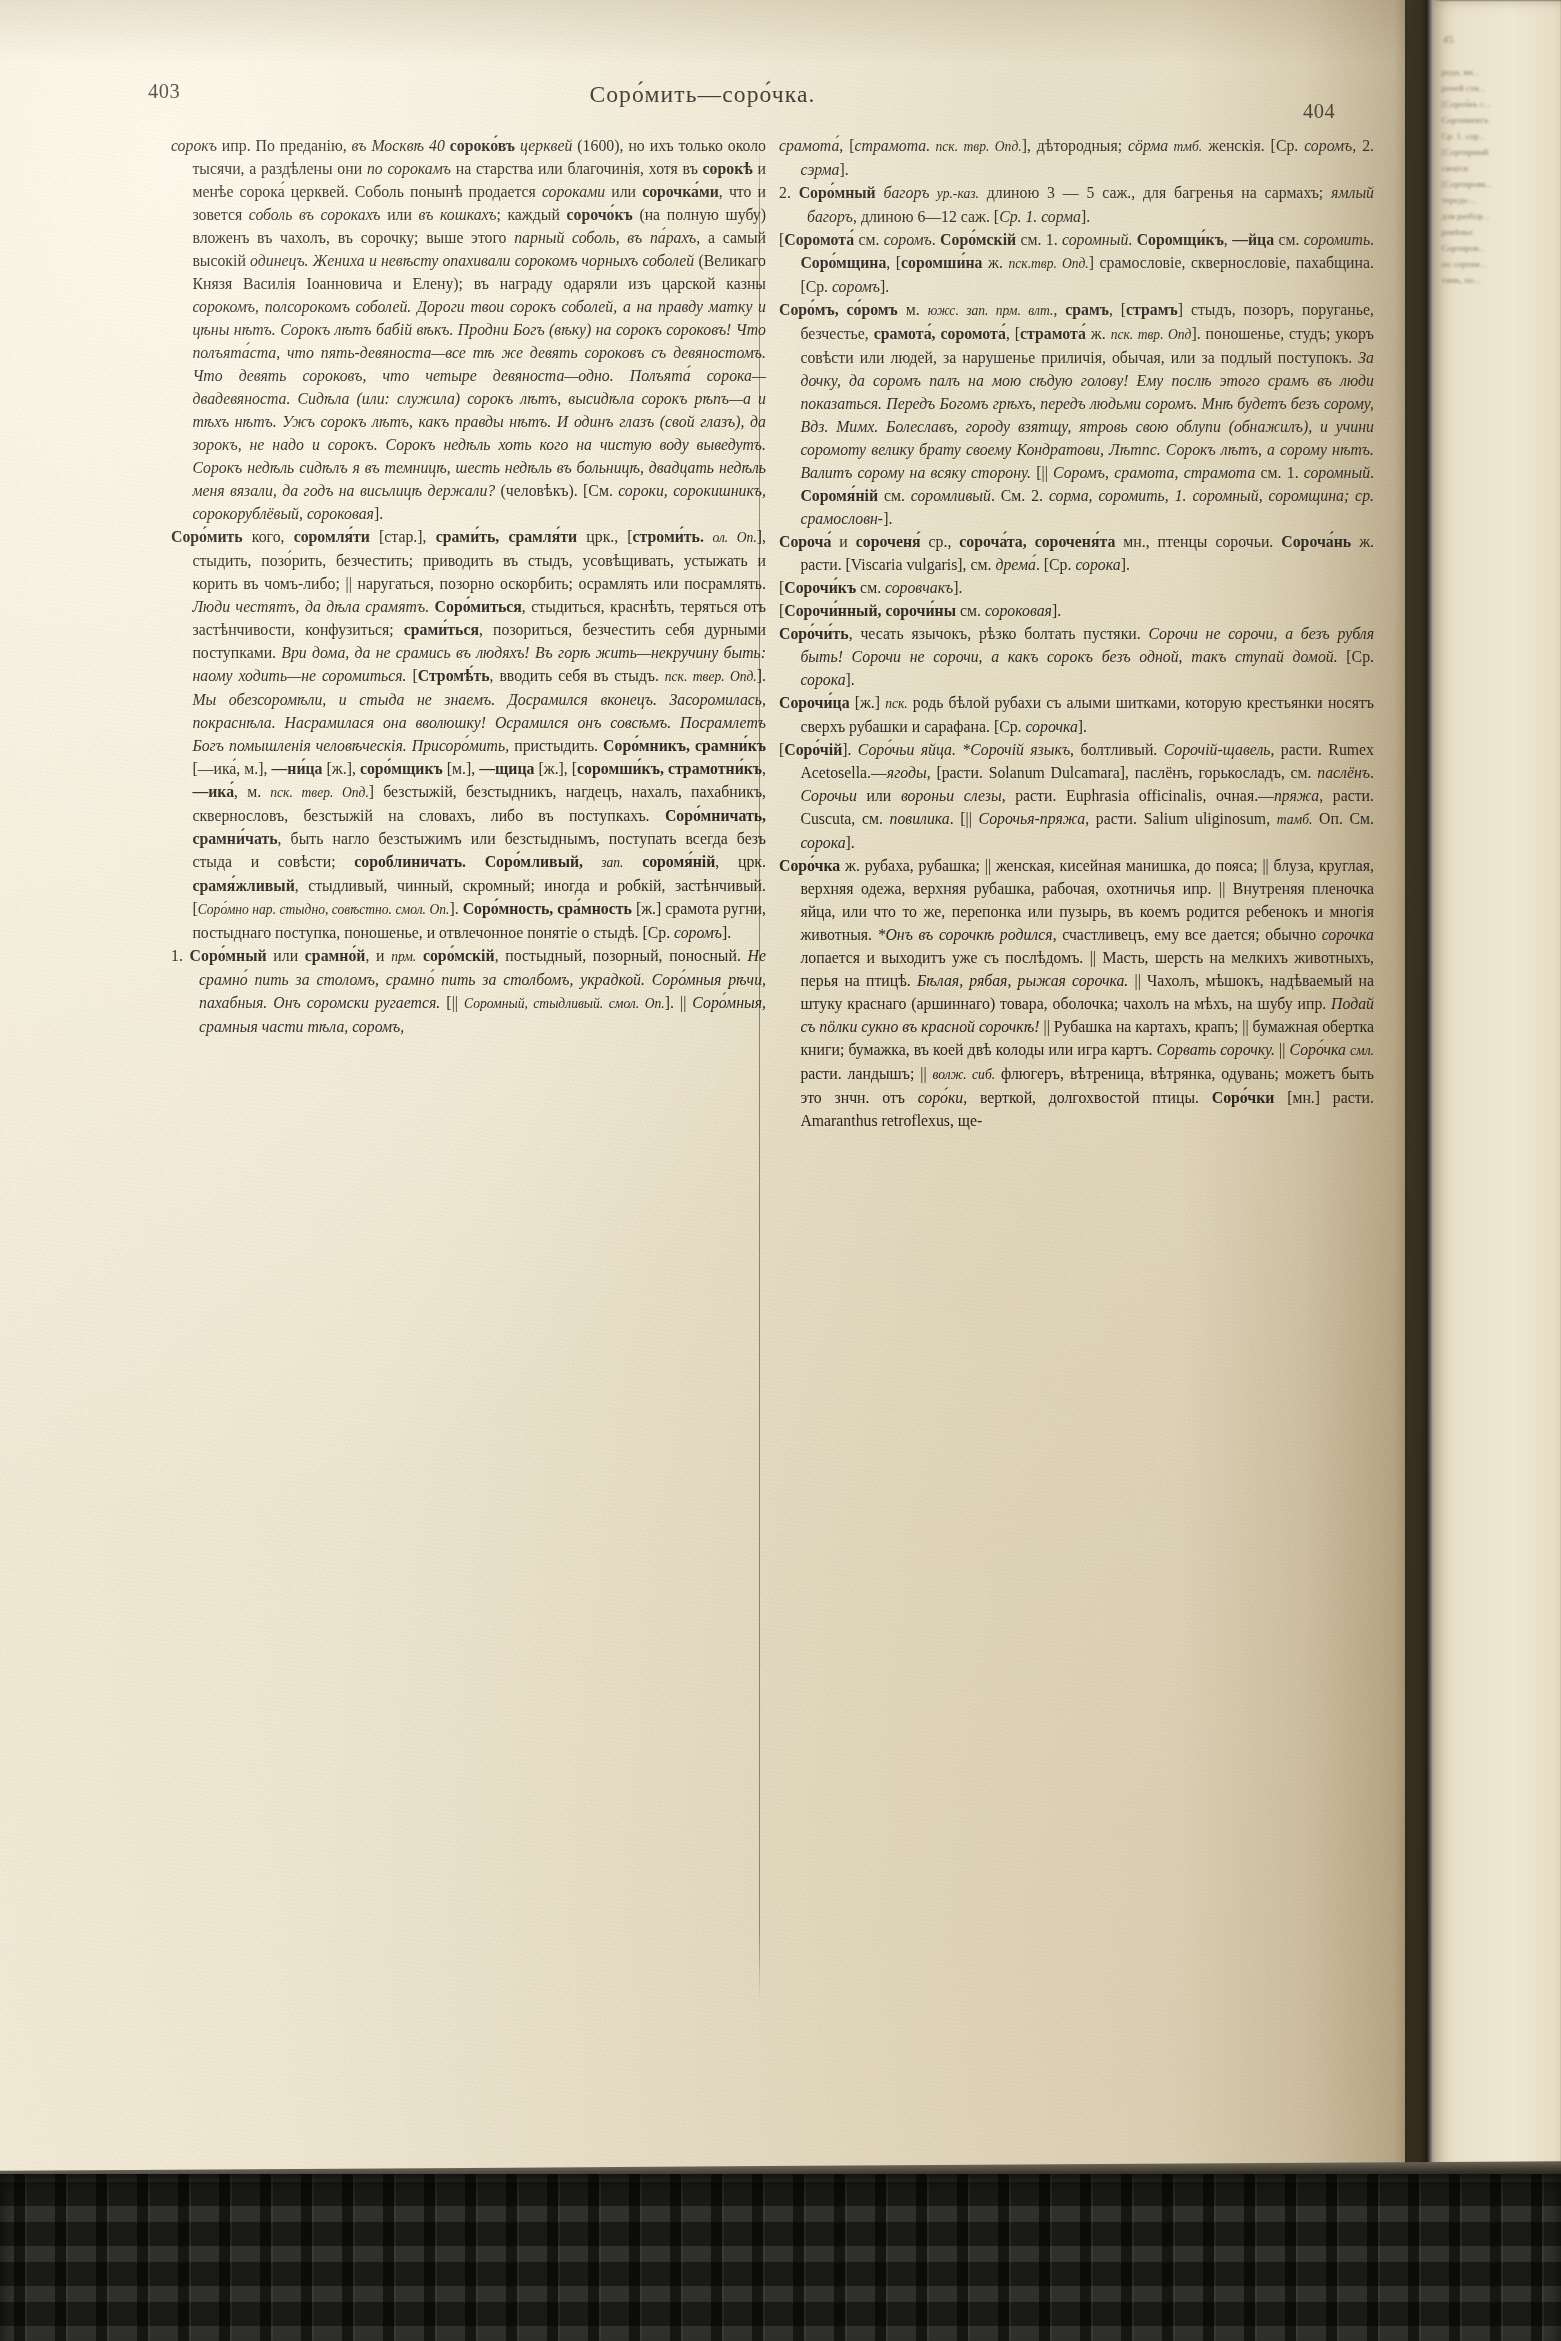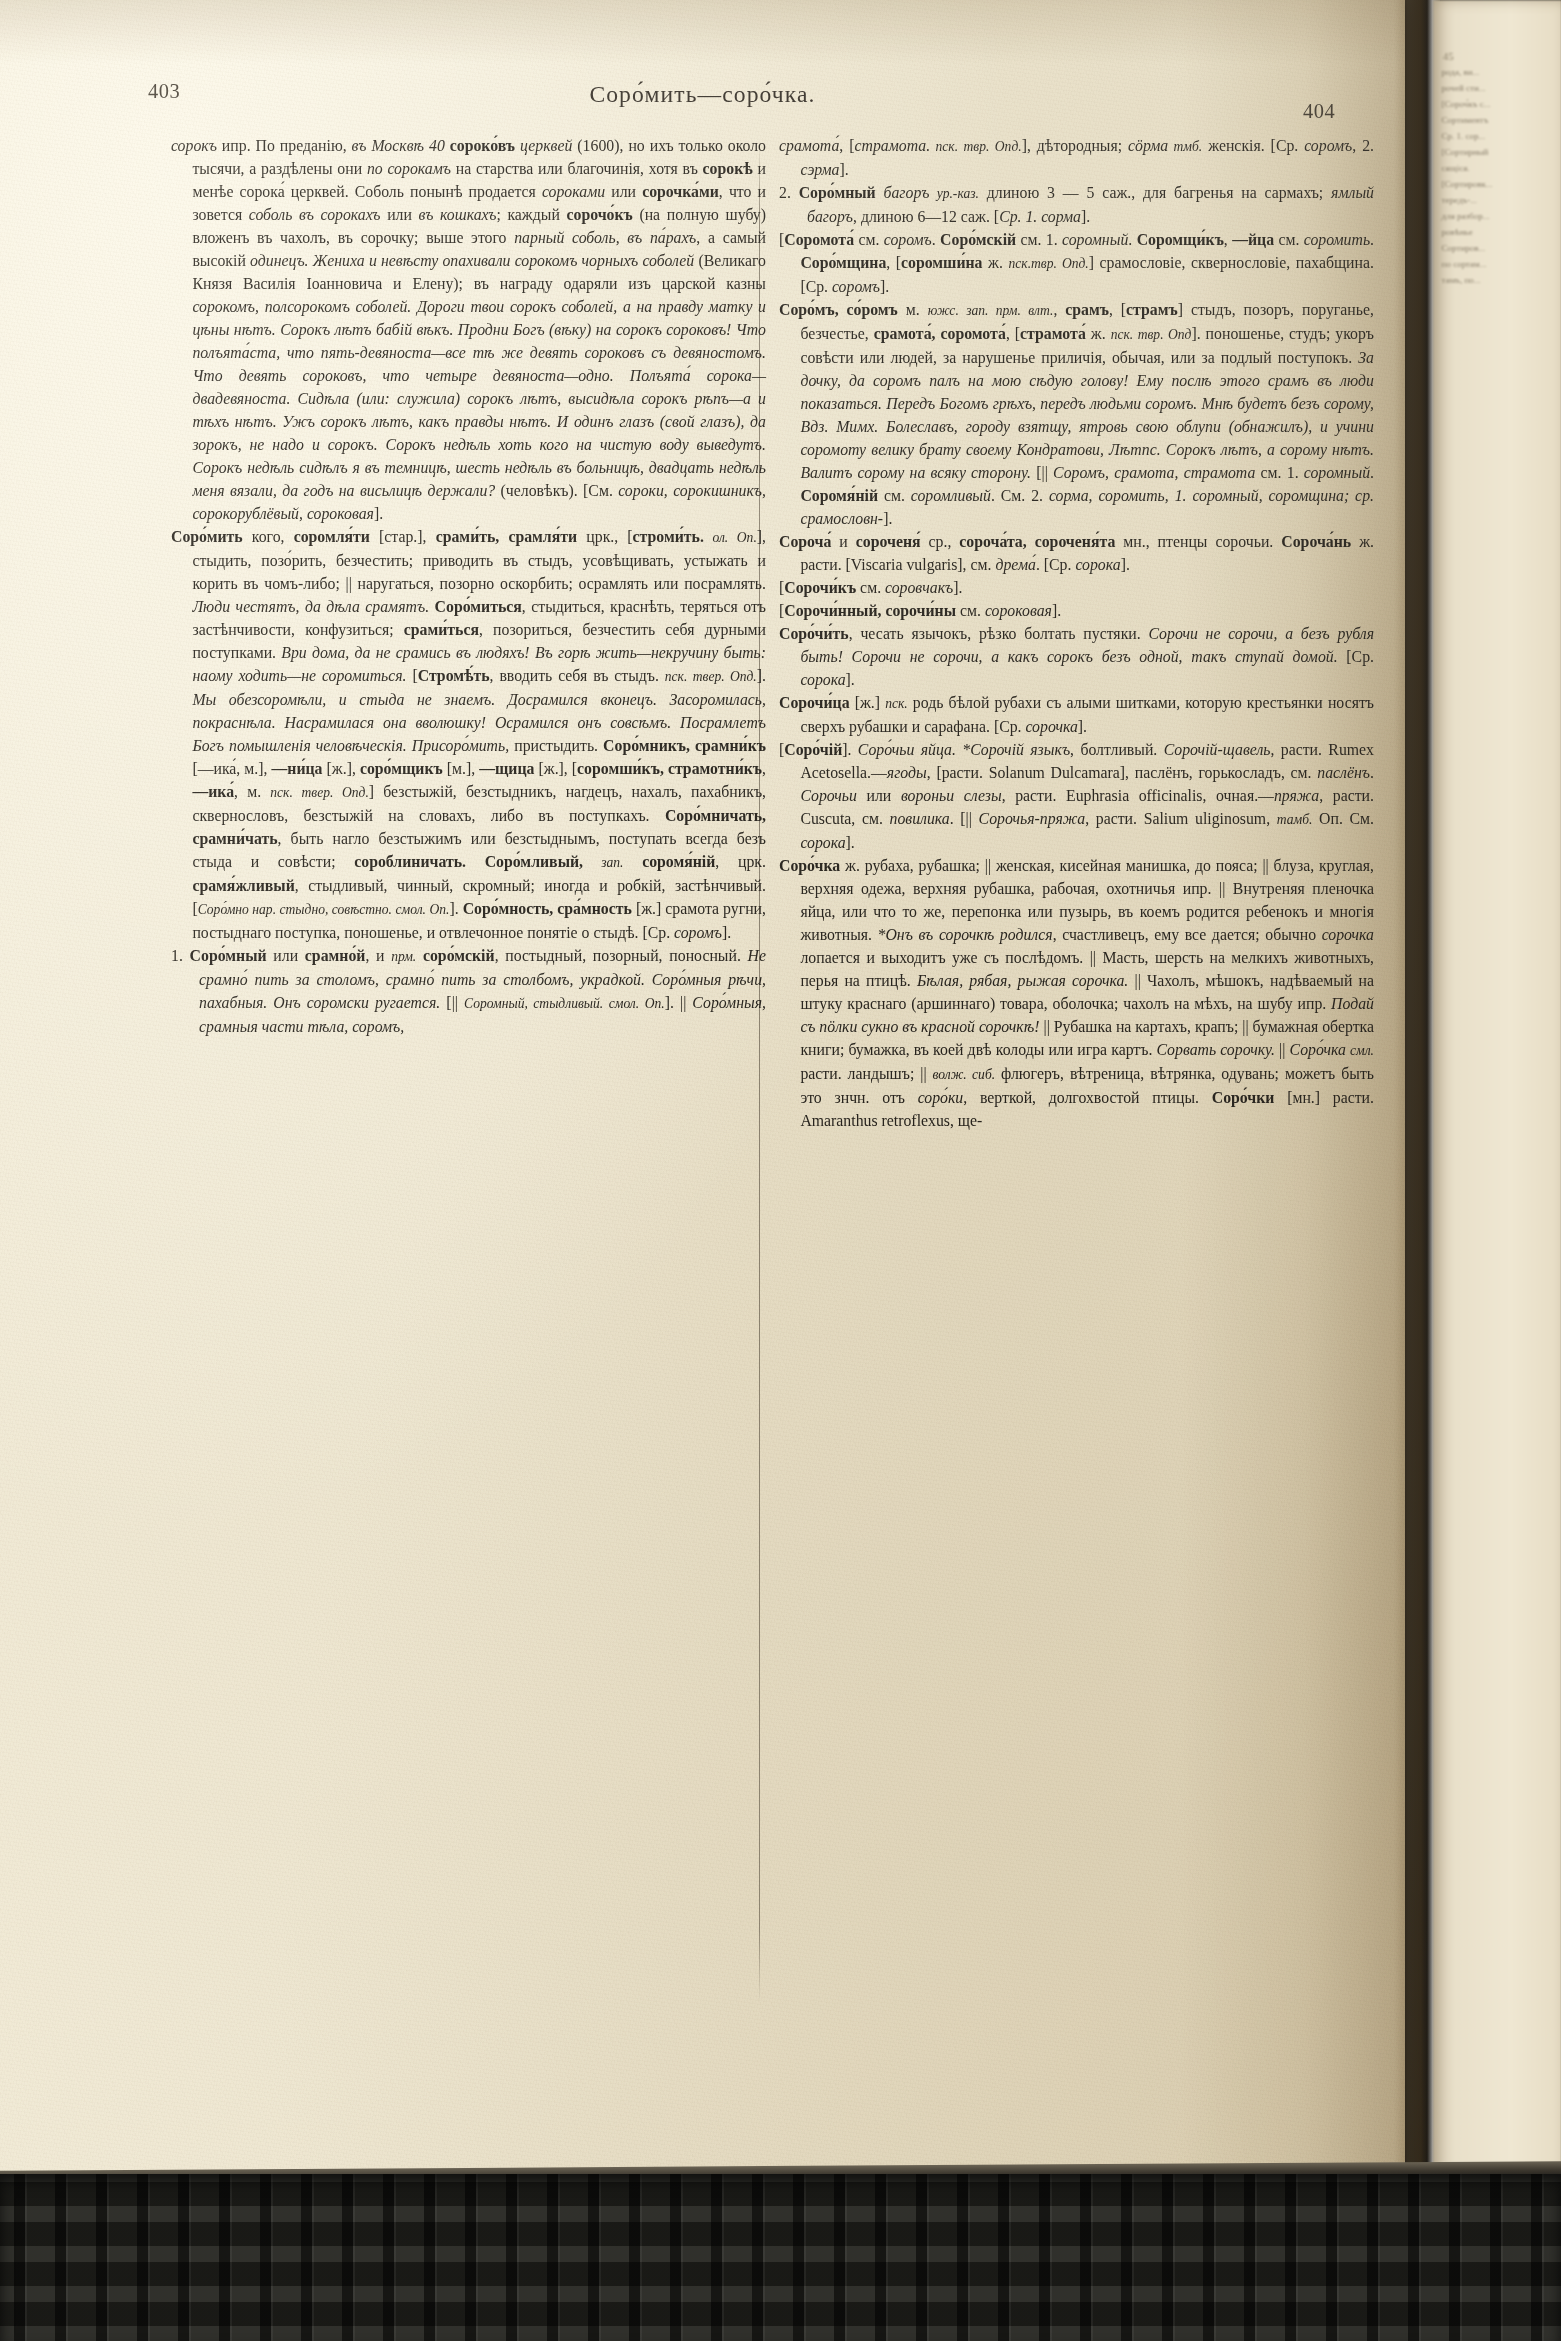--- a/index.html
+++ b/index.html
@@ -51,21 +51,21 @@
   }
   #next-page .np-col{
     position:absolute;left:8.6px;top:64px;width:123px;
     color:#6f6451;
     font-size:9px;line-height:16px;
     font-family:"Liberation Serif", serif;
     white-space:nowrap;
     opacity:.78;
   }
   #next-page .np-folio{
-    position:absolute;left:9.7px;top:50px;color:#7b7059;font-size:11px;opacity:.8;
+    position:absolute;left:9.7px;top:33px;color:#7b7059;font-size:11px;opacity:.8;
   }
   
   #gutter{
     position:absolute;left:1394px;top:0;width:46px;height:2182px;
     background:linear-gradient(90deg,
       rgba(120,98,62,.0) 0%,
       rgba(120,98,62,.30) 30%,
       rgba(70,54,30,.55) 58%,
       rgba(40,30,16,.30) 72%,
       rgba(255,255,255,.55) 84%,

